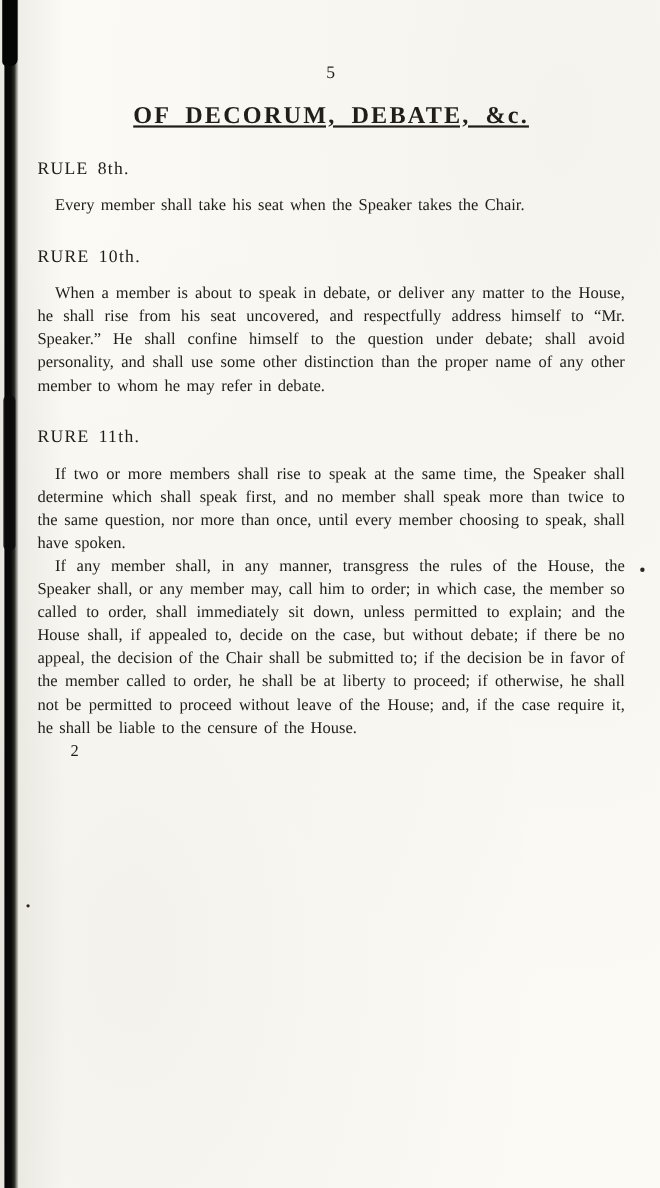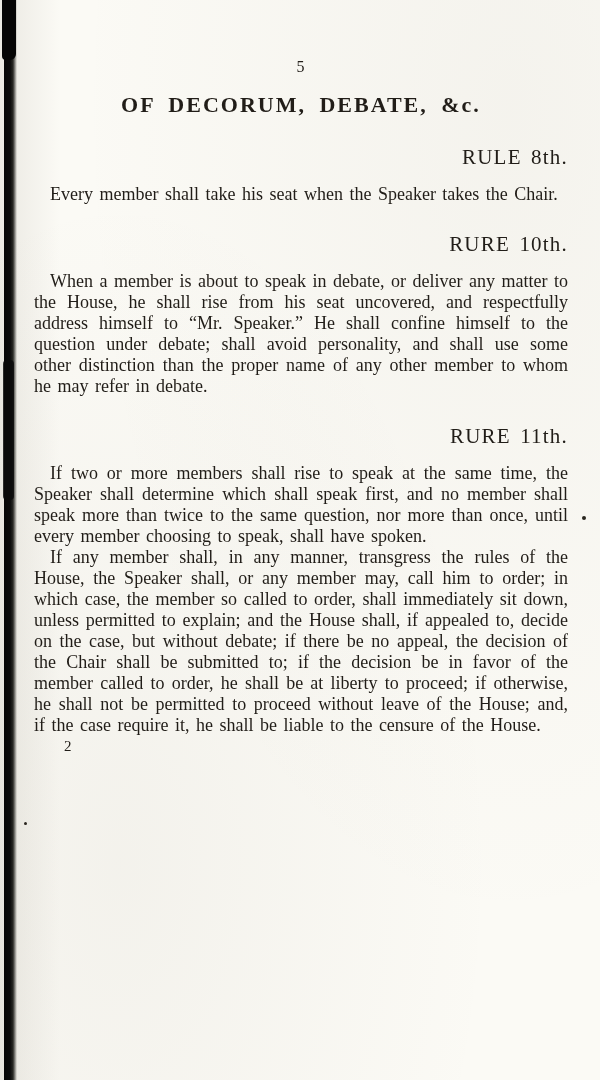--- a/index.html
+++ b/index.html
@@ -53,31 +53,32 @@
     letter-spacing: 1px;
     margin-bottom: 16px;
   }
   .title {
     text-align: center;
     font-size: 22px;
     font-weight: bold;
     letter-spacing: 2px;
     word-spacing: 6px;
     margin-bottom: 2px;
+    text-decoration: underline;
   }
   .rule-heading {
-    text-align: right;
-    font-size: 21px;
+    text-align: left;
+    font-size: 16px;
     letter-spacing: 1.2px;
     word-spacing: 3px;
     margin-top: 27px;
     margin-bottom: 14px;
   }
   .rule-body {
-    font-size: 18px;
+    font-size: 15px;
     line-height: 21px;
     text-align: justify;
     text-indent: 16px;
     word-spacing: 2px;
     margin: 0;
   }
   .signature-mark {
     font-size: 15px;
     margin-top: 2px;
     padding-left: 30px;

